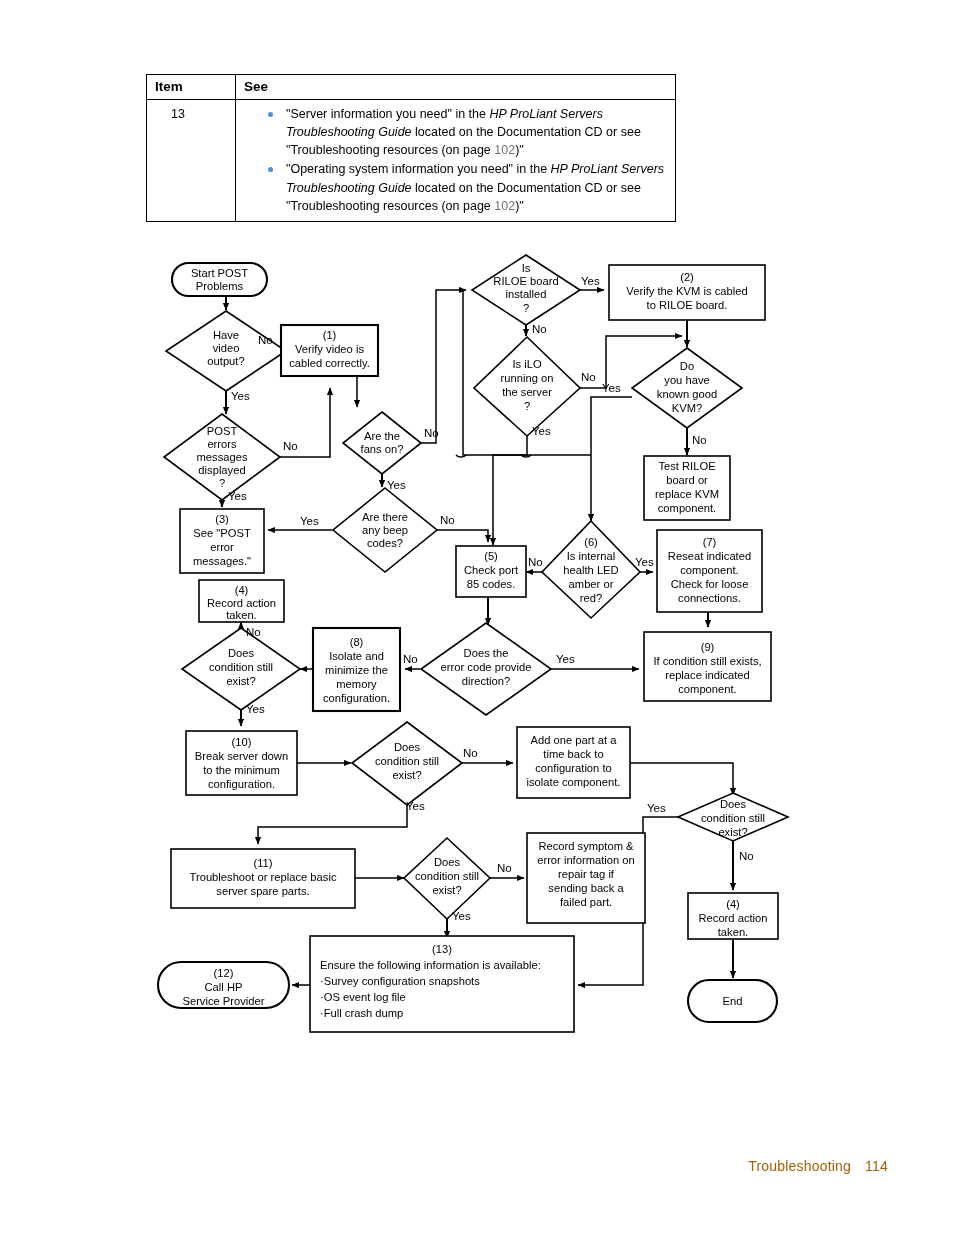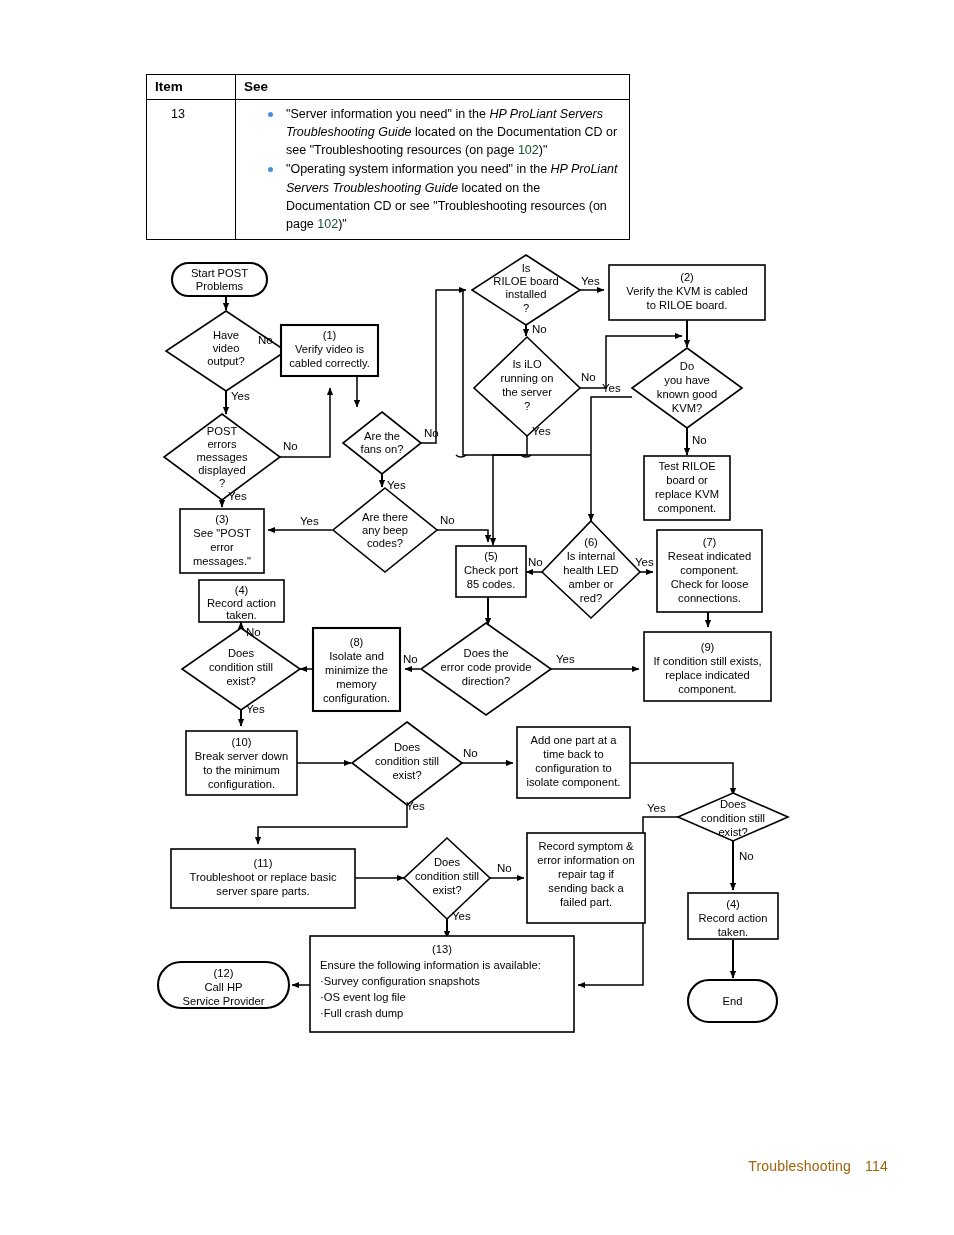--- a/index.html
+++ b/index.html
@@ -14,21 +14,21 @@
     font-family: "Liberation Sans", sans-serif;
     color: #000000;
     overflow: hidden;
   }
 
   
   .ref-table {
     position: absolute;
     left: 146px;
     top: 74px;
-    width: 484px;
+    width: 530px;
     border-collapse: collapse;
     border: 1.5px solid #000;
     background: #fff;
   }
   .ref-table th, .ref-table td {
     border: 1.2px solid #000;
     text-align: left;
     vertical-align: top;
     padding: 5px 8px;
   }
@@ -57,21 +57,21 @@
     content: "";
     position: absolute;
     left: 8px;
     top: 7px;
     width: 5px;
     height: 5px;
     border-radius: 50%;
     background: #4a90d9;
   }
   .ital { font-style: italic; }
-  .pglink { color: #14532d; }
+  .pglink { color: #737373; }
 
   
   #flow {
     position: absolute;
     left: 0;
     top: 0;
     width: 954px;
     height: 1235px;
   }
   #flow text {

